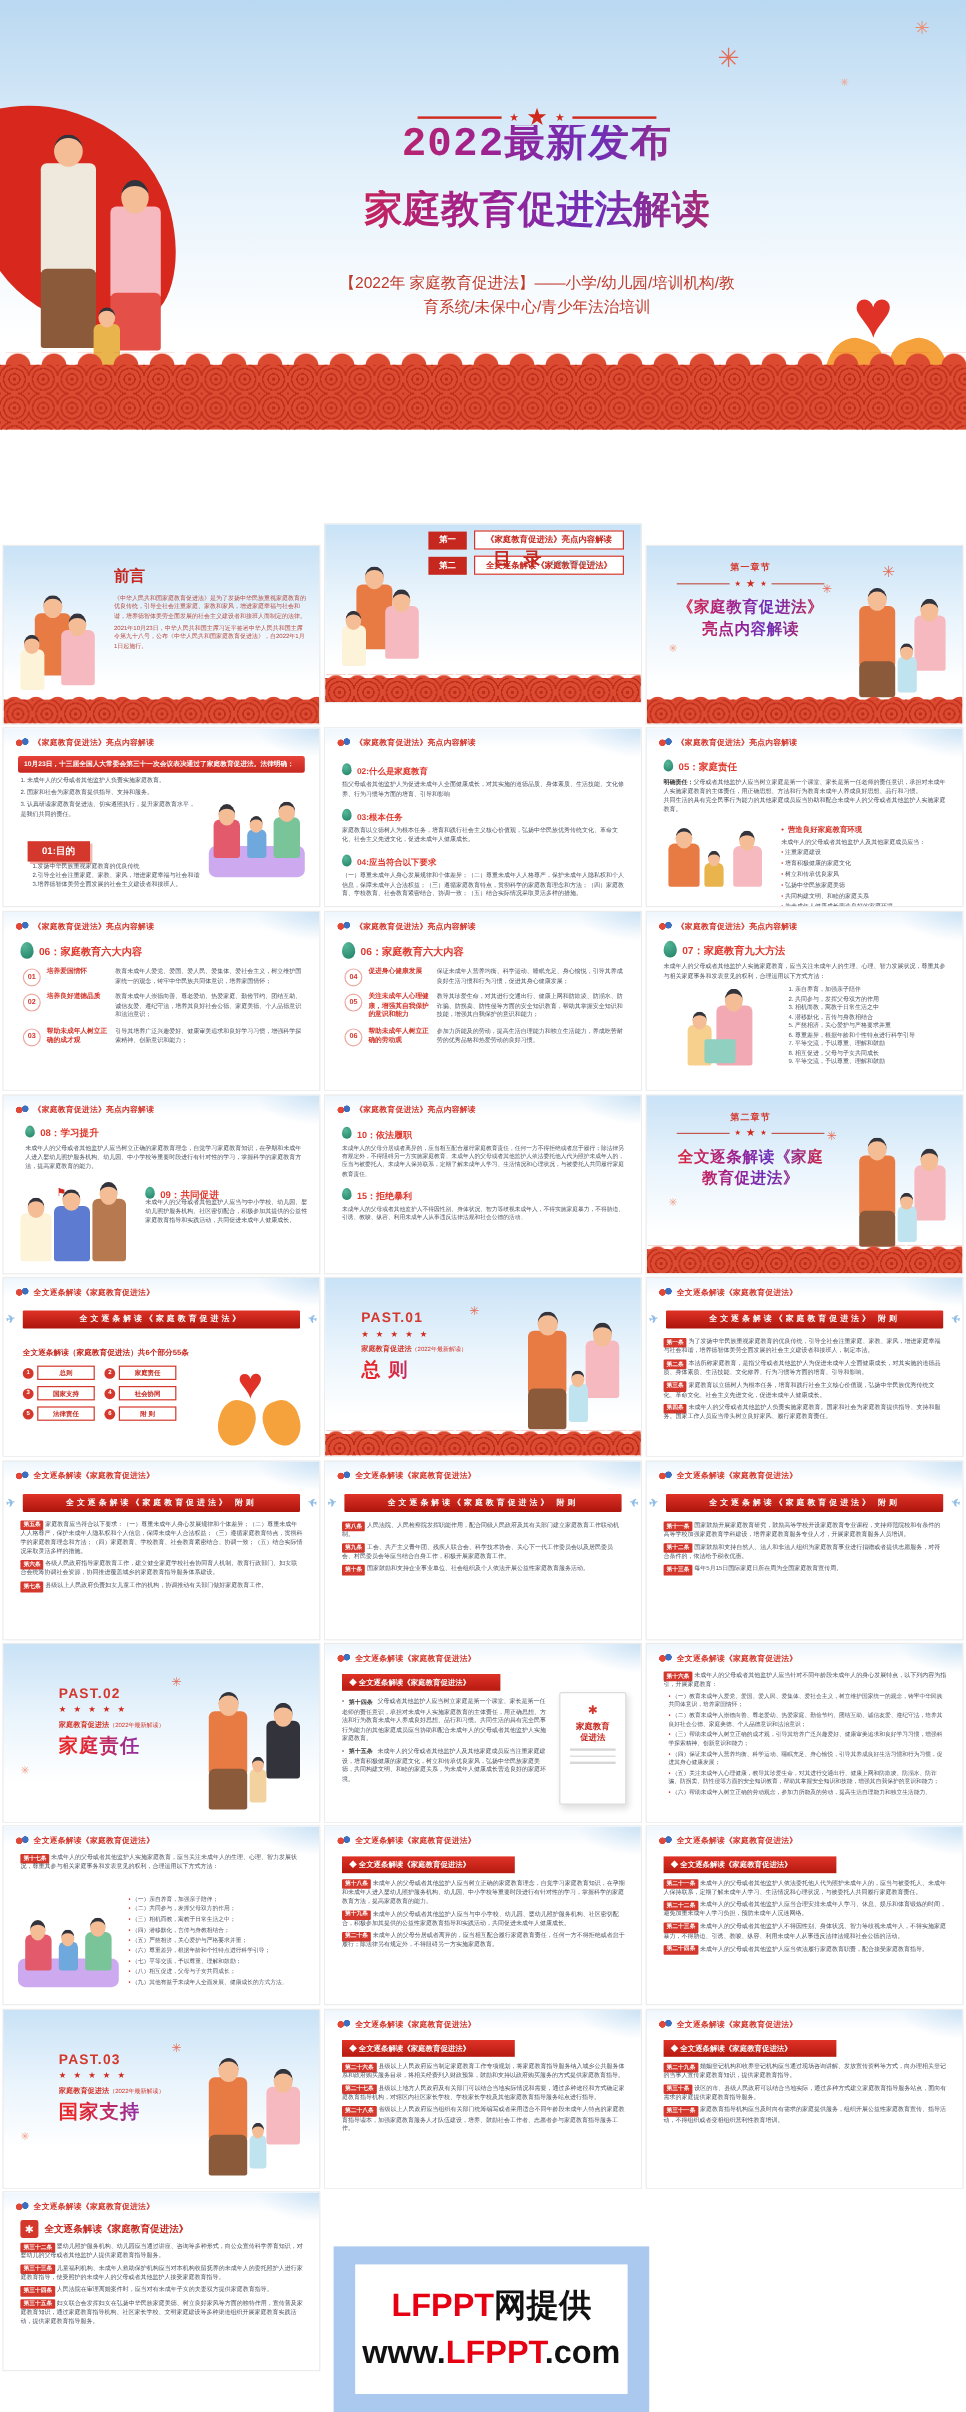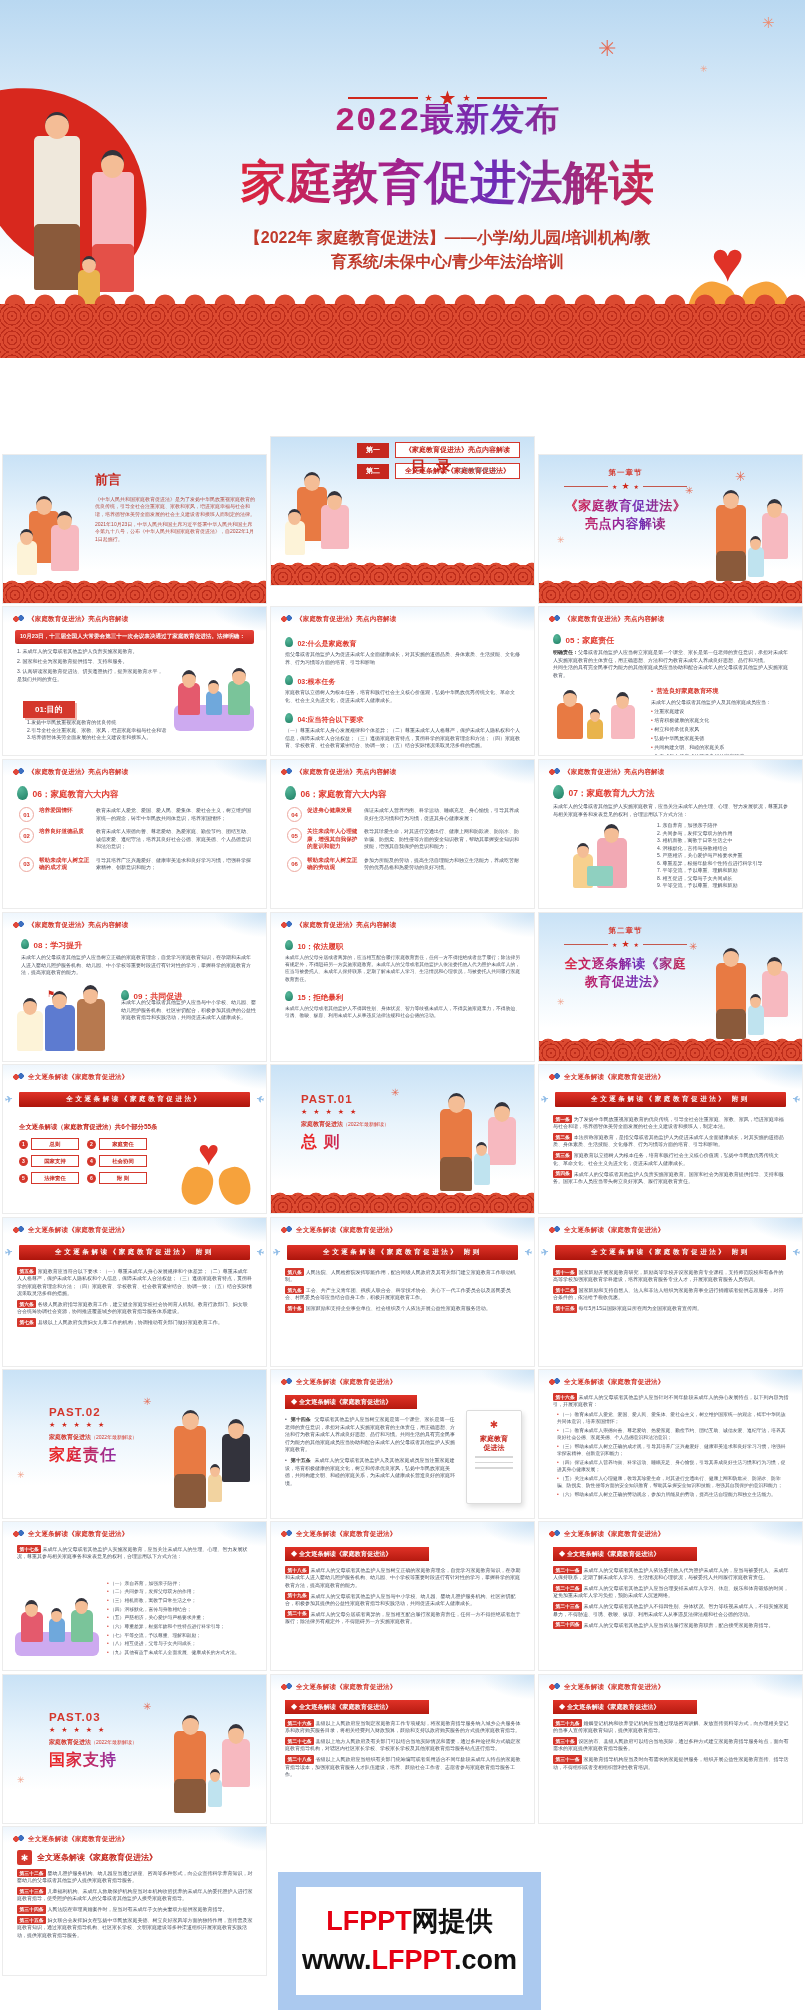--- a/index.html
+++ b/index.html
@@ -26,22 +26,22 @@
     .gradr{background:linear-gradient(90deg,#e8262a 20%,#8a2fae 80%);-webkit-background-clip:text;background-clip:text;color:transparent;}
   }
   
   #hero{position:absolute;left:0;top:0;width:805px;height:452px;background:linear-gradient(180deg,#b9d8f1 0%,#e4f1fb 32%,#fff 62%);}
   .hero-center{position:absolute;left:150px;right:60px;text-align:center;}
   .deco-row{display:flex;align-items:center;justify-content:center;gap:6px;color:#d0281c;}
   .deco-line{width:70px;height:1.5px;background:#d0281c;}
   .star-b{font-size:20px;line-height:1;color:#d0281c;}
   .star-s{font-size:9px;line-height:1;color:#d0281c;}
   .ht1{font-size:34px;line-height:1.02;letter-spacing:1px;font-family:Liberation Mono, monospace;}
-  .ht2{font-size:46px;line-height:1.05;}
-  .hsub{color:#c03a2b;font-size:16px;font-weight:bold;line-height:1.5;}
+  .ht2{font-size:32px;line-height:1.05;}
+  .hsub{color:#c03a2b;font-size:13px;font-weight:normal;line-height:1.5;}
   .hbox{display:inline-block;border:1.5px solid #c03a2b;color:#c03a2b;font-size:11px;font-weight:bold;padding:3px 16px;margin:0 9px;background:rgba(255,255,255,.6);}
   .fw{position:absolute;color:#e66b54;}
   
   .fig{position:absolute;border-radius:5px 5px 2px 2px;}
   .head{position:absolute;border-radius:50%;background:#f4bd96;border-top:3px solid #33333c;}
   
   .hand{position:absolute;background:#f6a23c;border-radius:46% 46% 55% 55%;}
   .heart{position:absolute;color:#e03227;line-height:1;}
   
   .dv-small{color:#d4372c;font-size:7.5px;font-weight:bold;text-align:center;margin-top:13px;letter-spacing:1px;}

